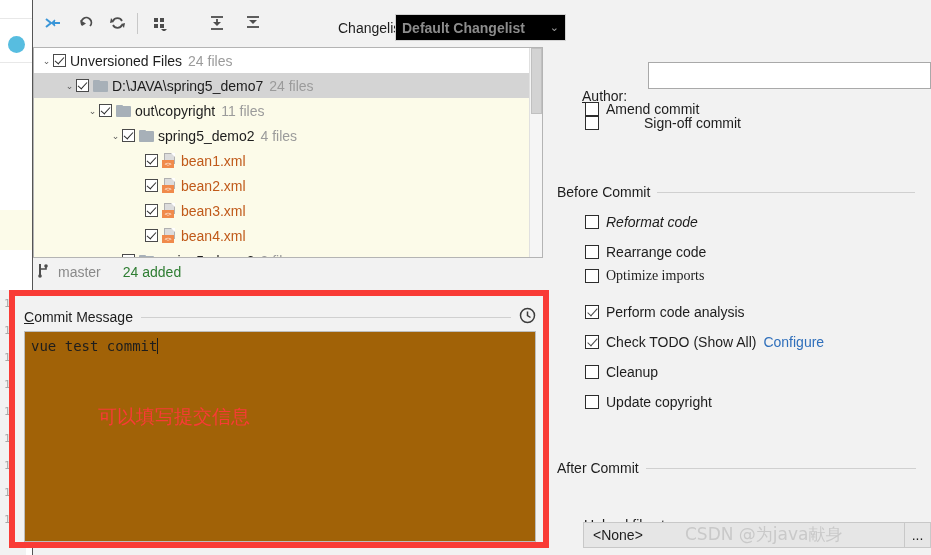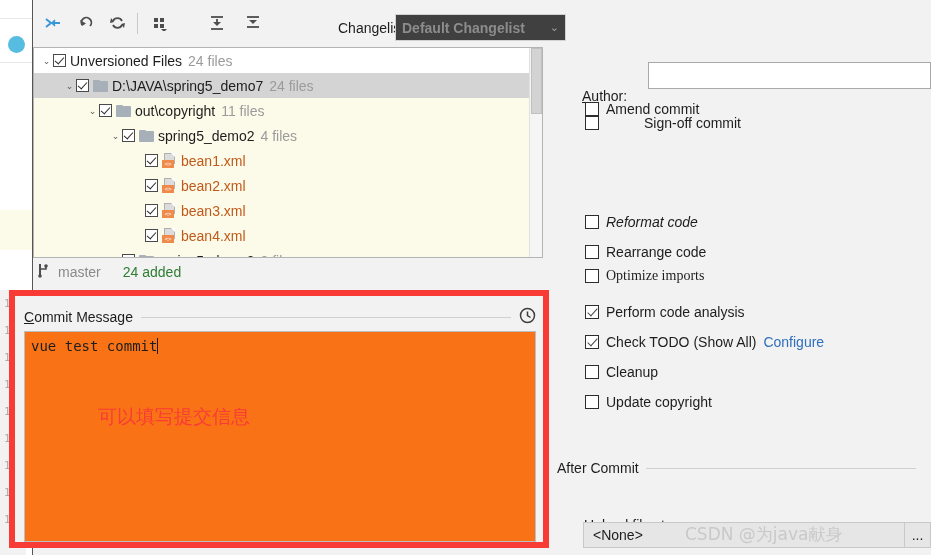--- a/index.html
+++ b/index.html
@@ -51,21 +51,21 @@
   }
   .tb-sep {
     position: absolute; top: 13px; width: 1px; height: 21px; background: #c8c8c8;
   }
   .cl-label {
     position: absolute; left: 305px; top: 20px; font-size: 14px; color: #1d1d1d;
     white-space: nowrap;
   }
   .cl-combo {
     position: absolute; left: 362px; top: 14px; width: 171px; height: 27px;
-    background: #404040; border: 1px solid #d2d2d2;
+    background: #000000; border: 1px solid #d2d2d2;
     display: flex; align-items: center; padding: 0 6px;
   }
   .cl-combo .val {
     flex: 1; font-size: 14px; font-weight: bold; color: #8c8c8c;
     white-space: nowrap; overflow: hidden;
   }
   .cl-combo .chev { color: #a0a0a0; font-size: 11px; }
 
   
   .tree-wrap {
@@ -152,21 +152,21 @@
   .cm-header {
     position: absolute; left: 24px; top: 307px; width: 512px; height: 20px;
     display: flex; align-items: center;
   }
   .cm-title { font-size: 14px; white-space: nowrap; }
   .cm-title u { text-decoration: underline; }
   .cm-rule { flex: 1; height: 1px; background: #d0d0d0; margin: 0 8px 0 8px; }
   .clock-icon { flex: none; }
   .cm-area {
     position: absolute; left: 24px; top: 331px; width: 512px; height: 211px;
-    background: #f97316; border: 1px solid #bdbdbd;
+    background: #a16207; border: 1px solid #bdbdbd;
     overflow: hidden;
   }
   .cm-text {
     position: absolute; left: 6px; top: 6px;
     font-family: "DejaVu Sans Mono", monospace; font-size: 14px; color: #1d1d1d;
     white-space: pre;
   }
   .caret {
     display: inline-block; width: 1px; height: 16px; background: #1d1d1d;
     vertical-align: -3px;
@@ -428,20 +428,24 @@
 
     <div class="chkrow" style="left:33px; top:101px;">
       <span class="chkbox"></span>
       <span>Amend commit</span>
     </div>
     <div class="chkrow" style="left:33px; top:115px;gap:38px;">
       <span class="chkbox"></span>
       <span>Sign-off commit</span>
     </div>
 
+    <div class="grp-title" style="left:5px; top:184px; width:374px;">
+      <span>Before Commit</span>
+        <span class="grp-line" style="width:258px;"></span>
+    </div>
 
     <div id="before-commit-list">
         <div class="chkrow" style="left: 33px; top: 214px; font-style: italic;">
           <span class="chkbox"></span>
           <span>Reformat code</span>
         </div>
         <div class="chkrow" style="left: 33px; top: 244px;">
           <span class="chkbox"></span>
           <span>Rearrange code</span>
         </div>

